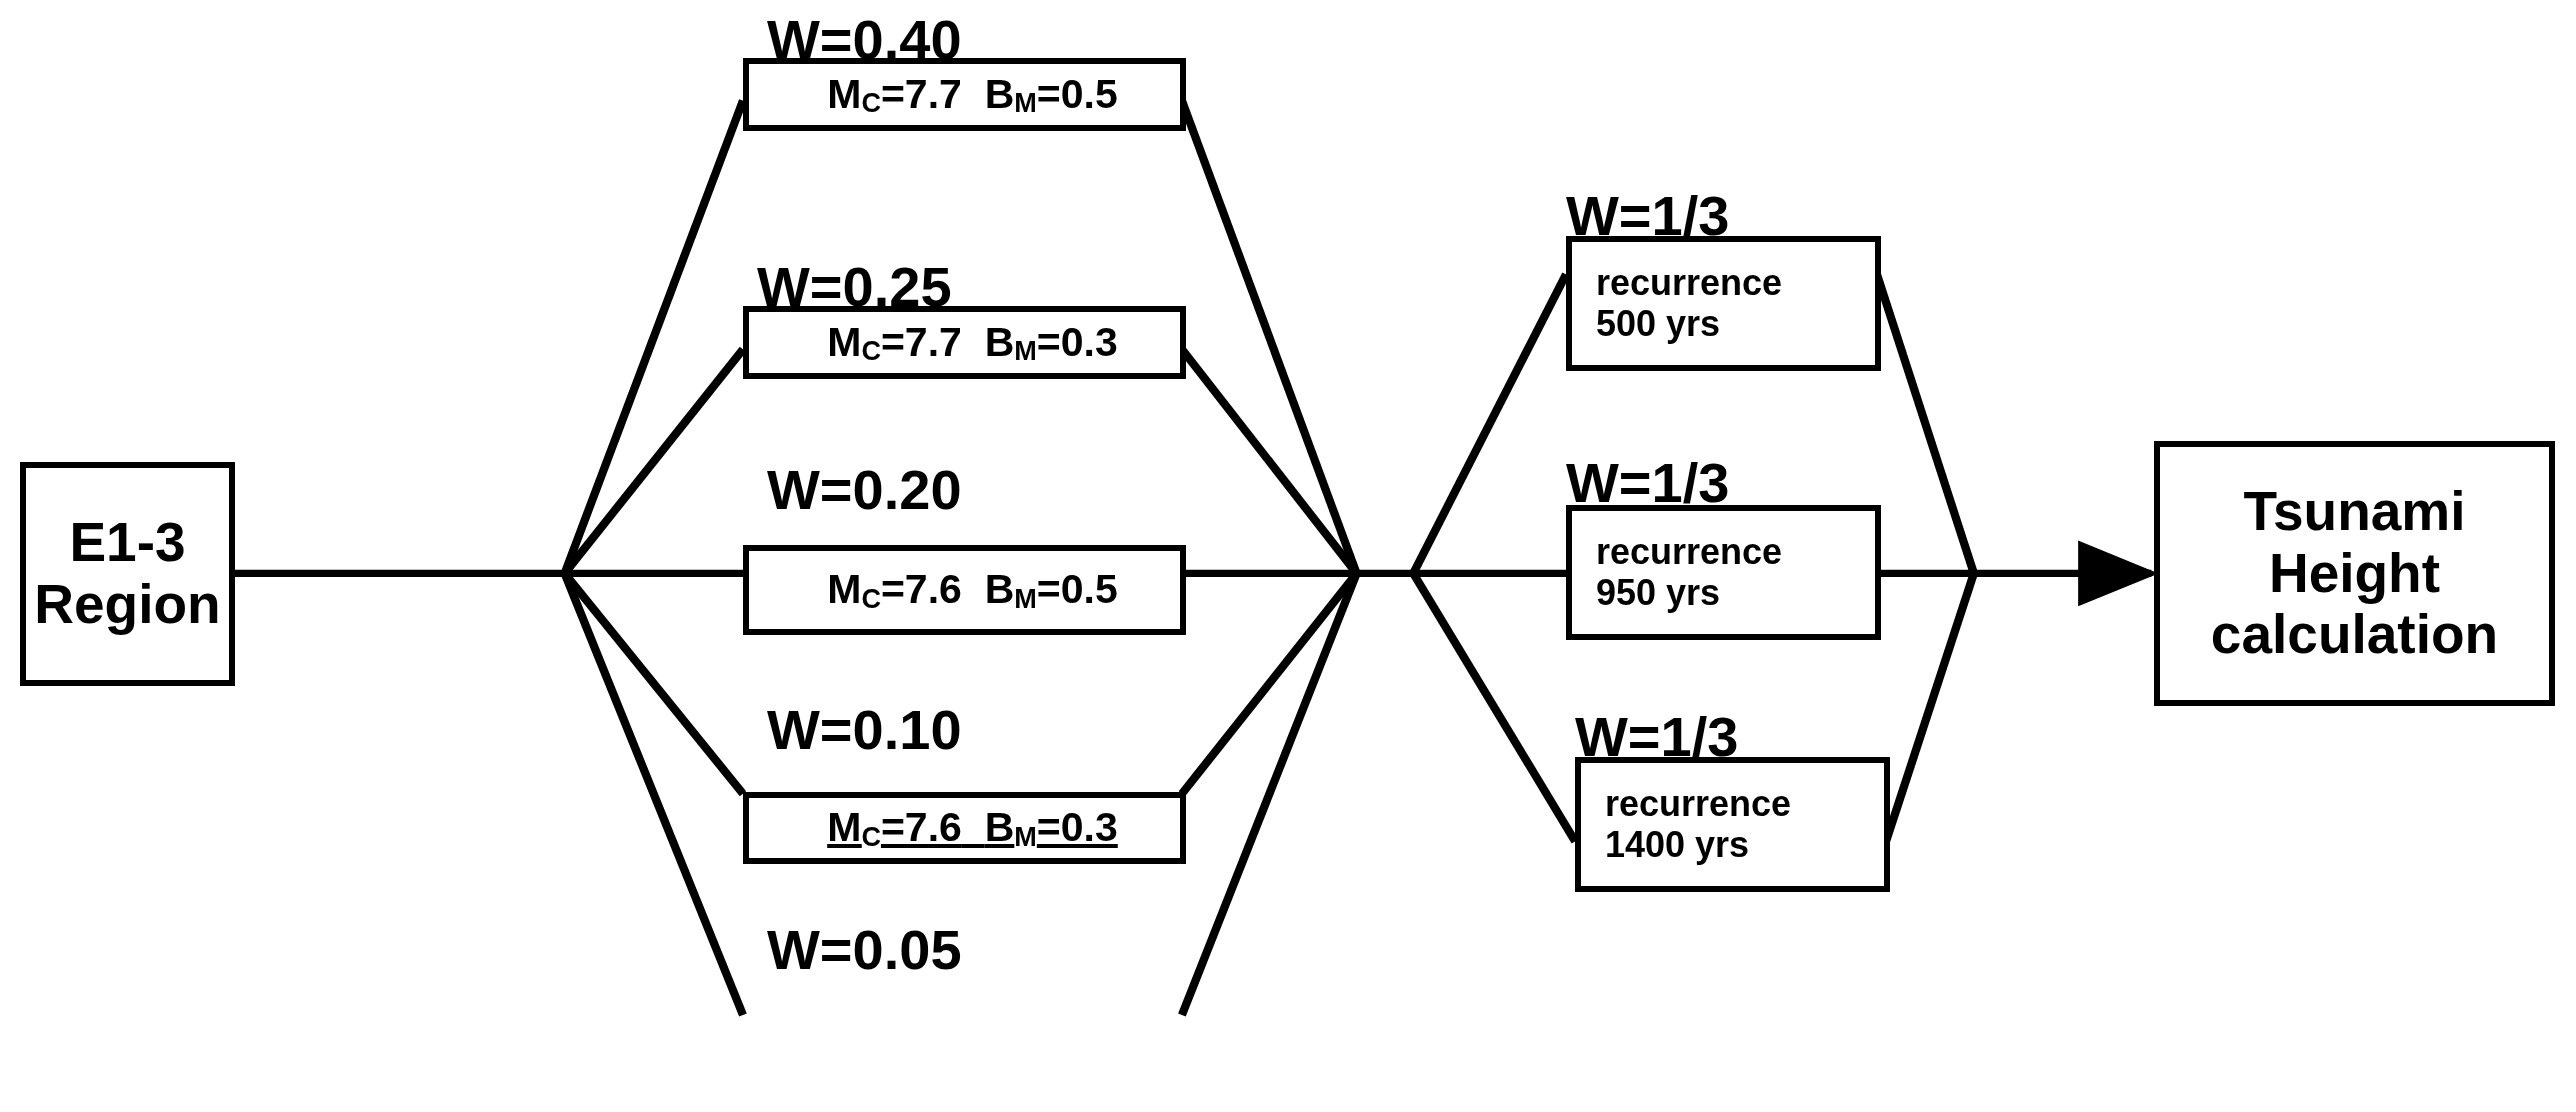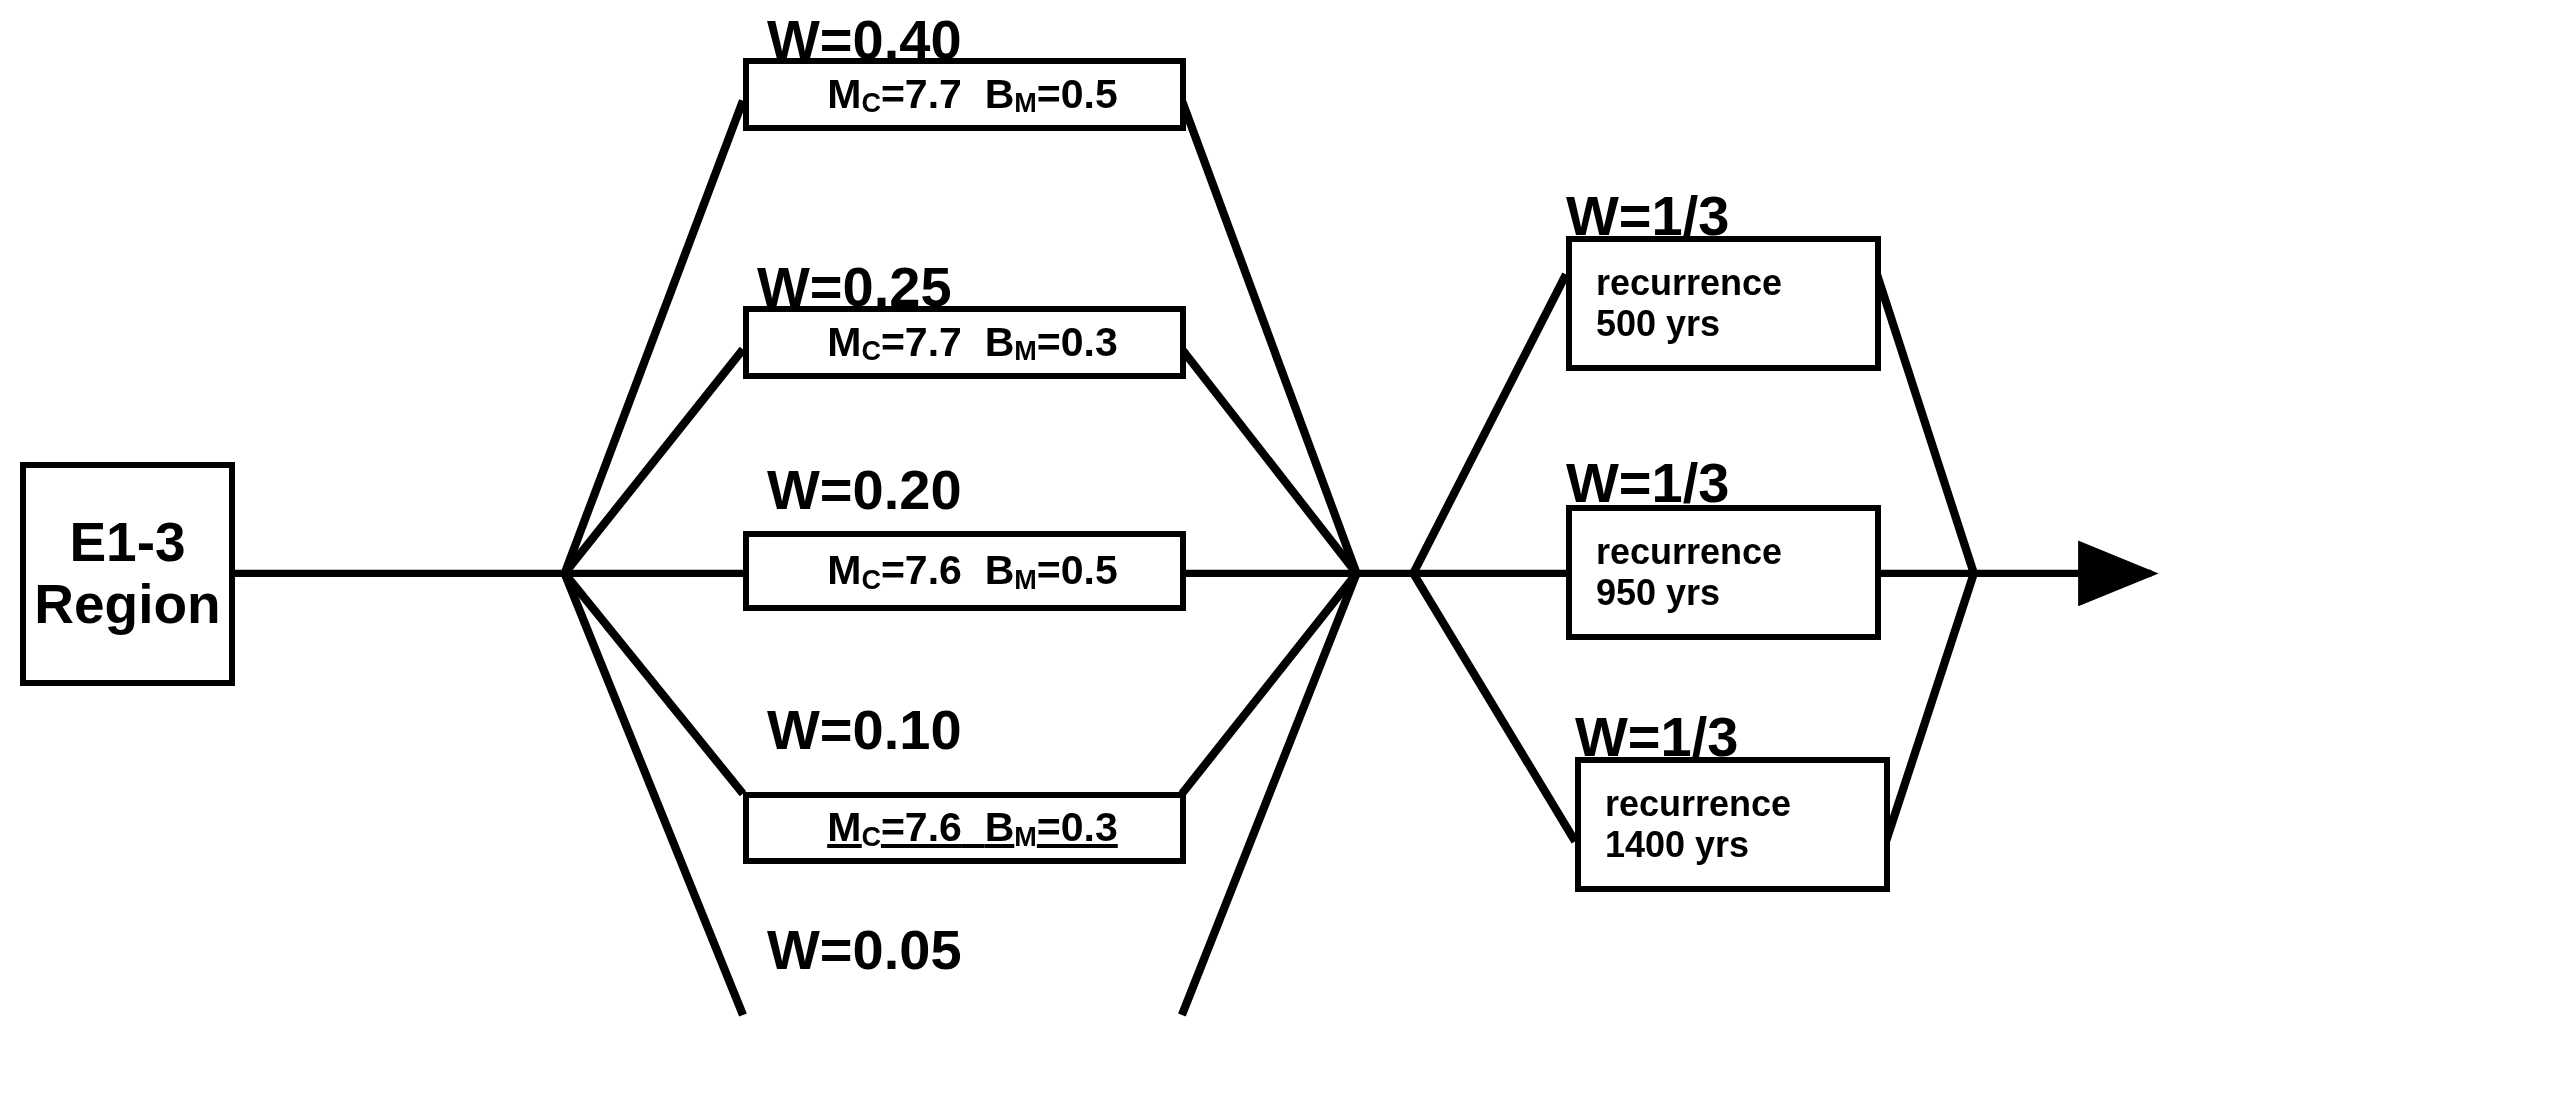--- a/index.html
+++ b/index.html
@@ -131,21 +131,21 @@
       <span>M</span><span class="sub">C</span><span>=7.7</span>&nbsp;&nbsp;<span>B</span><span class="sub">M</span><span>=0.5</span>
     </div>
   </div>
 
   <div class="node mag center-text" style="left:743px; top:306px; width:443px; height:73px;">
     <div class="node-line">
       <span>M</span><span class="sub">C</span><span>=7.7</span>&nbsp;&nbsp;<span>B</span><span class="sub">M</span><span>=0.3</span>
     </div>
   </div>
 
-  <div class="node mag center-text" style="left:743px; top:531px; width:443px; height:80px;">
+  <div class="node mag center-text" style="left:743px; top:545px; width:443px; height:90px;">
     <div class="node-line">
       <span>M</span><span class="sub">C</span><span>=7.6</span>&nbsp;&nbsp;<span>B</span><span class="sub">M</span><span>=0.5</span>
     </div>
   </div>
 
   <div class="node mag center-text" style="left:743px; top:792px; width:443px; height:72px;text-decoration:underline;">
     <div class="node-line">
       <span>M</span><span class="sub">C</span><span>=7.6</span>&nbsp;&nbsp;<span>B</span><span class="sub">M</span><span>=0.3</span>
     </div>
   </div>
@@ -163,15 +163,20 @@
   <div class="node rec left-text" style="left:1566px; top:505px; width:315px; height:135px;">
     <div class="node-line">recurrence</div>
     <div class="node-line">950 yrs</div>
   </div>
 
   <div class="node rec left-text" style="left:1575px; top:757px; width:315px; height:135px;">
     <div class="node-line">recurrence</div>
     <div class="node-line">1400 yrs</div>
   </div>
 
+  <div class="node big center-text" style="left:2154px; top:441px; width:401px; height:265px;">
+    <div class="node-line">Tsunami</div>
+    <div class="node-line">Height</div>
+    <div class="node-line">calculation</div>
+  </div>
 
 </div>
 
 
 </body></html>

